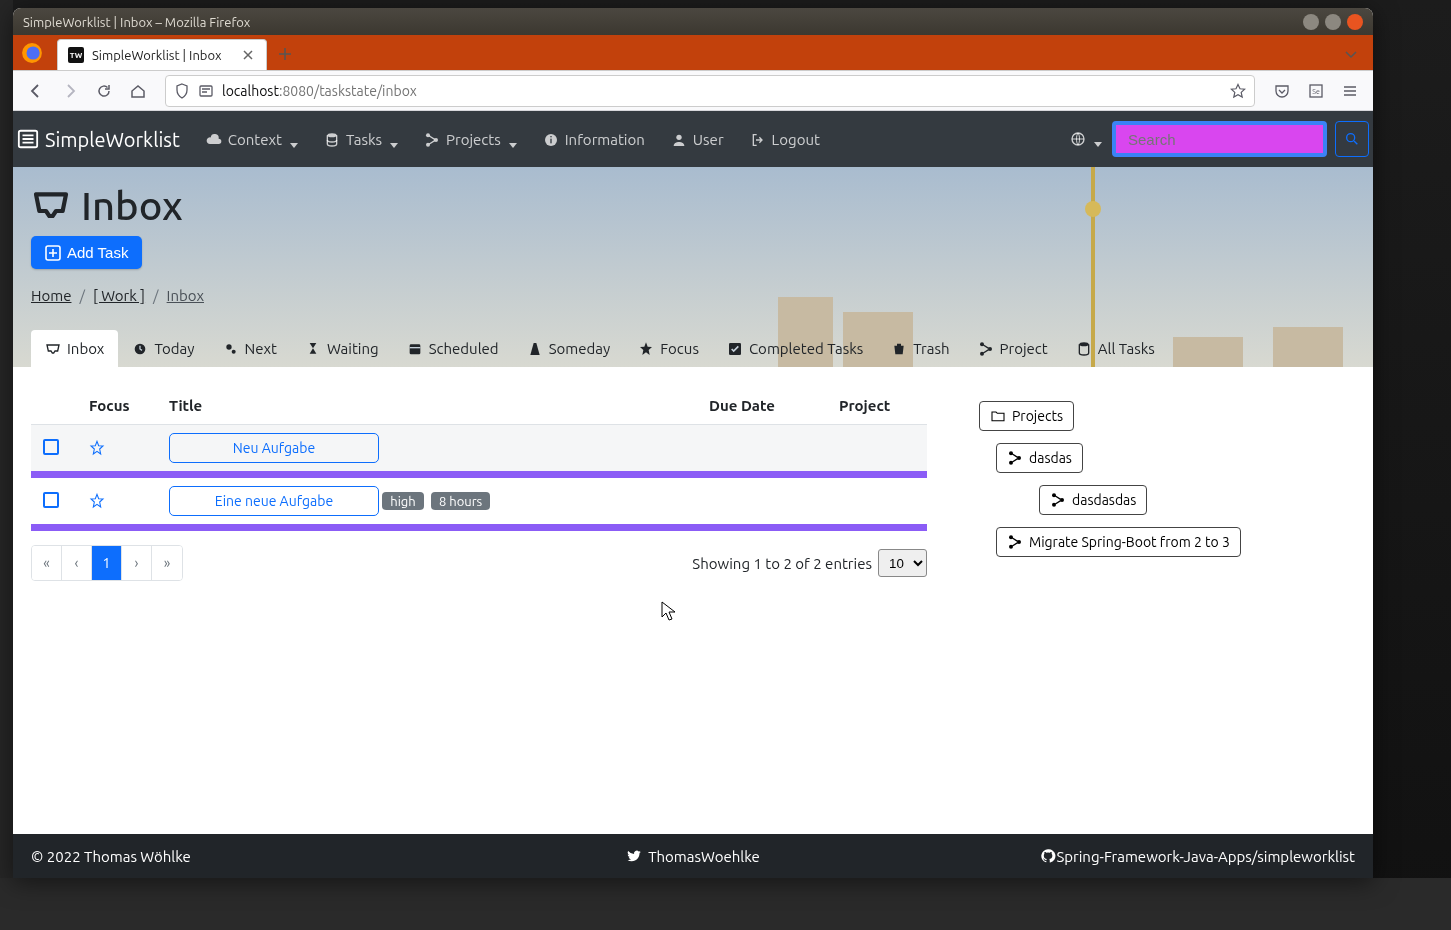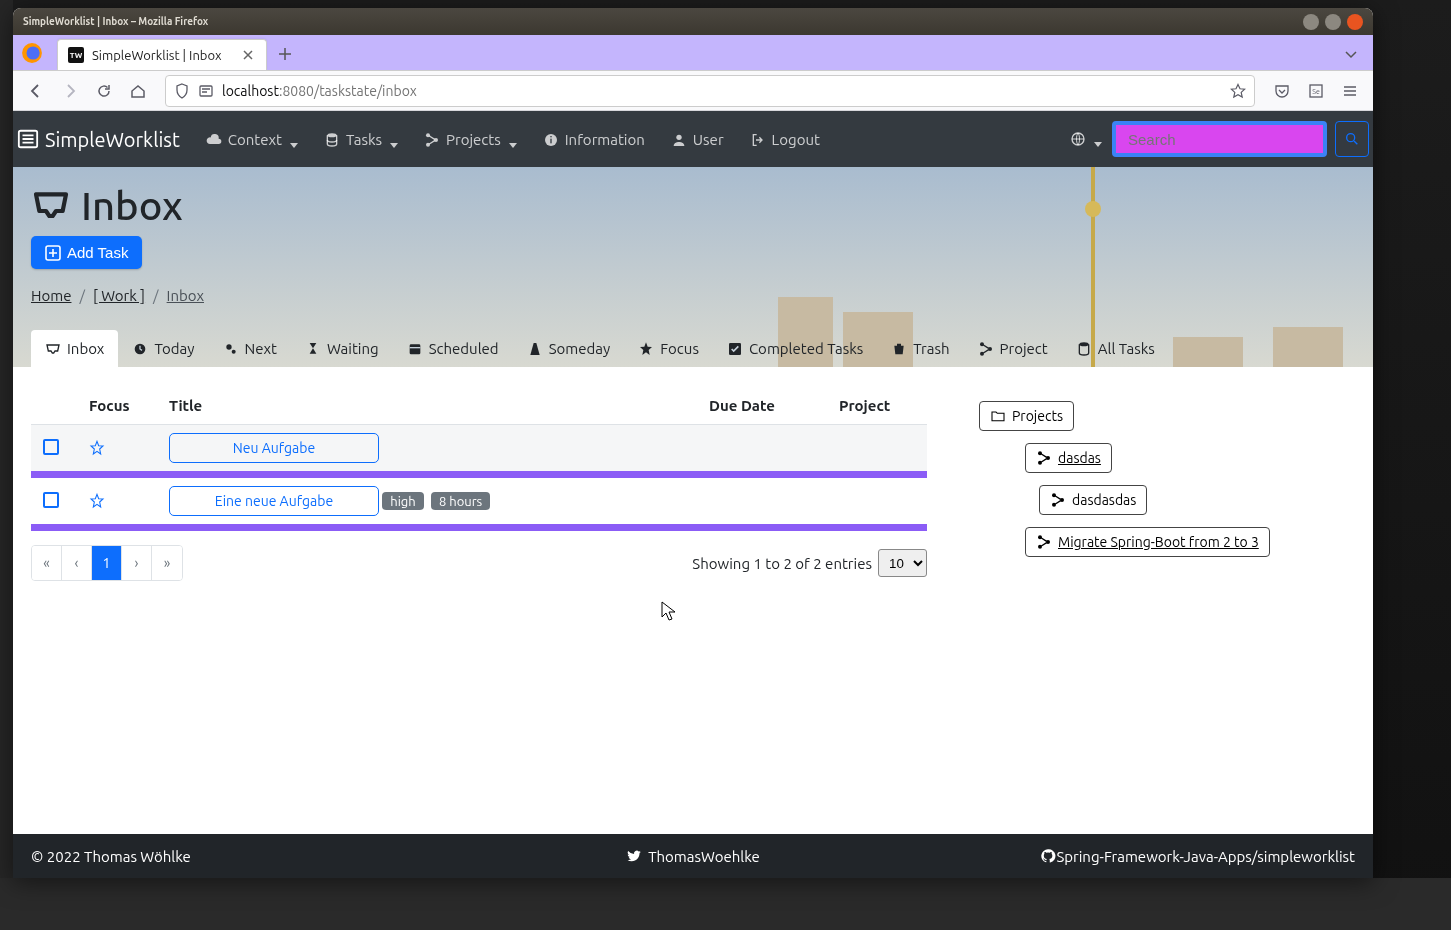--- a/index.html
+++ b/index.html
@@ -24,29 +24,29 @@
   .screen{width:1451px;height:930px;position:relative;overflow:hidden;background:linear-gradient(#1c1c1c,#111);}
 
   
   .underlay-left{position:absolute;left:0;top:0;width:13px;height:100%;background:#262626;z-index:0;}
   .underlay-bottom{position:absolute;left:0;bottom:0;width:100%;height:52px;background:#2a2a2a;z-index:0;}
 
   
   .ff-window{position:absolute;left:13px;top:8px;width:1360px;height:870px;background:#fff;border-radius:8px 8px 0 0;box-shadow:0 4px 24px rgba(0,0,0,.5);overflow:hidden;display:flex;flex-direction:column;}
 
   
-  .titlebar{height:27px;background:linear-gradient(#4b4740,#3c3830);display:flex;align-items:center;padding:0 10px;color:var(--ubuntu-text);font-size:10px;font-weight:700;}
+  .titlebar{height:27px;background:linear-gradient(#4b4740,#3c3830);display:flex;align-items:center;padding:0 10px;color:var(--ubuntu-text);font-size:13px;font-weight:400;}
   .titlebar .spacer{flex:1;}
   .win-btn{width:16px;height:16px;border-radius:50%;margin-left:6px;display:flex;align-items:center;justify-content:center;}
   .win-min{background:#8c8880;}
   .win-max{background:#8c8880;}
   .win-close{background:#e95420;}
 
   
-  .tabstrip{height:36px;background:#c4b5fd;display:flex;align-items:flex-end;padding:4px 8px 0 8px;border-bottom:1px solid #ccc;}
+  .tabstrip{height:36px;background:#c2410c;display:flex;align-items:flex-end;padding:4px 8px 0 8px;border-bottom:1px solid #ccc;}
   .ff-logo{width:22px;height:22px;margin:0 14px 6px 0;}
   .tab{background:#fff;border:1px solid #ccc;border-bottom:none;border-radius:4px 4px 0 0;height:31px;padding:0 10px;display:flex;align-items:center;gap:8px;min-width:210px;font-size:13px;color:#222;box-shadow:0 -1px 2px rgba(0,0,0,.05);}
   .tab .favicon{width:16px;height:16px;background:#111;color:#fff;font-size:8px;font-weight:700;display:flex;align-items:center;justify-content:center;border-radius:2px;}
   .tab .tab-x{margin-left:auto;color:#666;}
   .newtab{width:28px;height:28px;display:flex;align-items:center;justify-content:center;color:#555;margin-left:4px;margin-bottom:2px;}
   .tabstrip .spacer{flex:1;}
   .tabstrip .dropdown-chevron{width:28px;height:28px;display:flex;align-items:center;justify-content:center;color:#555;margin-bottom:2px;}
 
   
   .urlbar-row{height:40px;background:#f9f9fb;border-bottom:1px solid #d7d7db;display:flex;align-items:center;padding:0 8px;gap:4px;}
@@ -117,21 +117,21 @@
   .pager .pg{width:30px;height:34px;display:flex;align-items:center;justify-content:center;font-size:14px;color:#6c757d;background:#fff;border-right:1px solid var(--border);}
   .pager .pg:last-child{border-right:none;}
   .pager .pg.active{background:var(--blue);color:#fff;}
   .showing{color:#212529;font-size:15px;margin-left:auto;display:flex;align-items:center;gap:6px;}
   .pagesize{height:28px;border:1px solid #888;border-radius:3px;padding:0 6px;background:#efefef;}
 
   
   .side{width:396px;background:#fff;box-shadow:0 0 0 rgba(0,0,0,0);padding:14px 20px 20px 20px;}
   .side .tree{display:flex;flex-direction:column;gap:12px;align-items:flex-start;}
   .tree-item{border:1px solid #444;border-radius:4px;padding:6px 10px;display:inline-flex;align-items:center;gap:6px;font-size:14px;background:#fff;}
-  .indent-1{margin-left:46px;text-decoration:underline;}
+  .indent-1{margin-left:17px;}
   .indent-2{margin-left:60px;}
 
   
   .app-footer{background:var(--dark-bg2);color:#fff;height:44px;display:flex;align-items:center;padding:0 18px;font-size:15px;position:absolute;left:0;right:0;bottom:0;}
   .app-footer .spacer{flex:1;}
   .app-footer .center{position:absolute;left:50%;transform:translateX(-50%);display:flex;align-items:center;gap:6px;}
   .app-footer .right{display:flex;align-items:center;}
 
   
   .cursor{position:absolute;left:661px;top:601px;z-index:50;}

